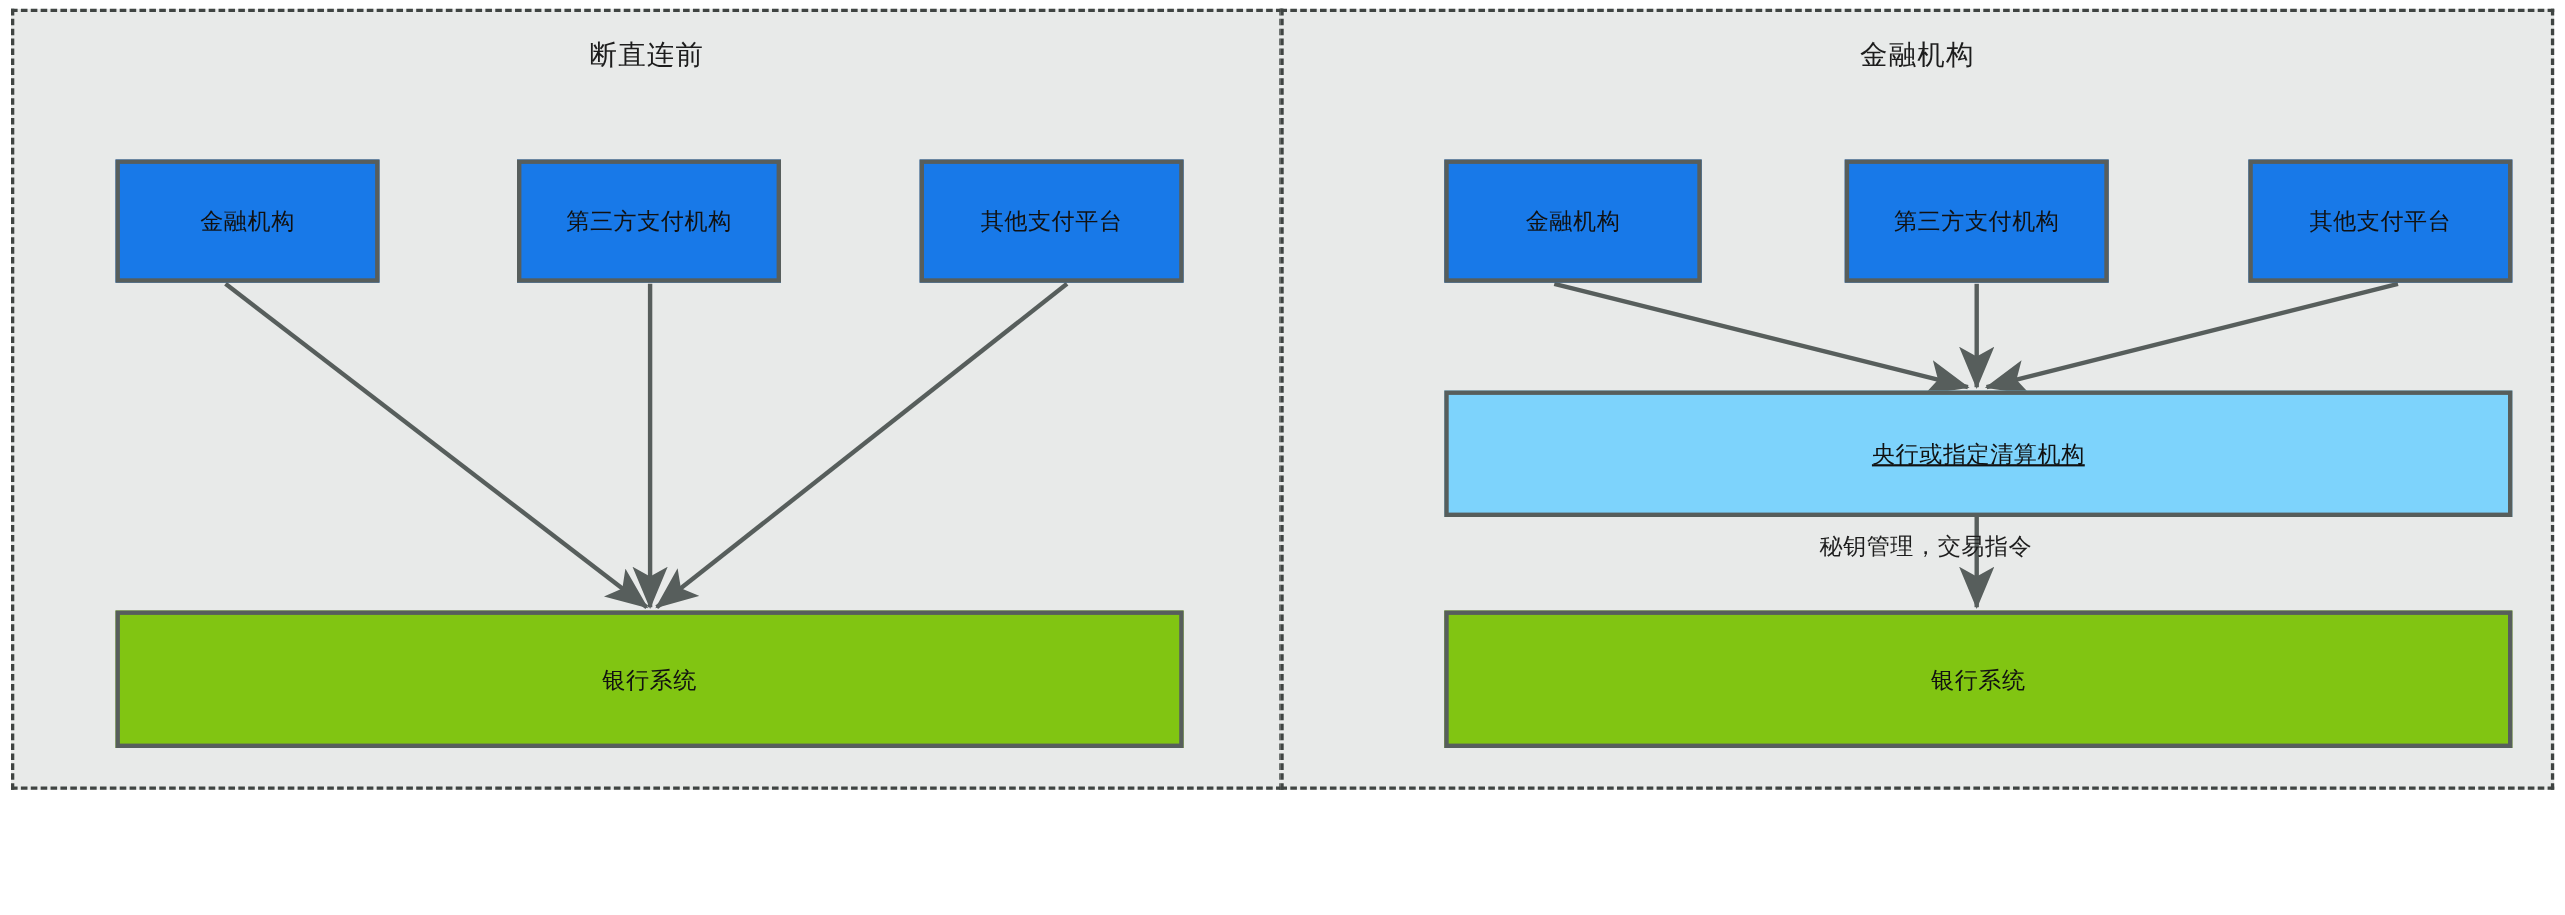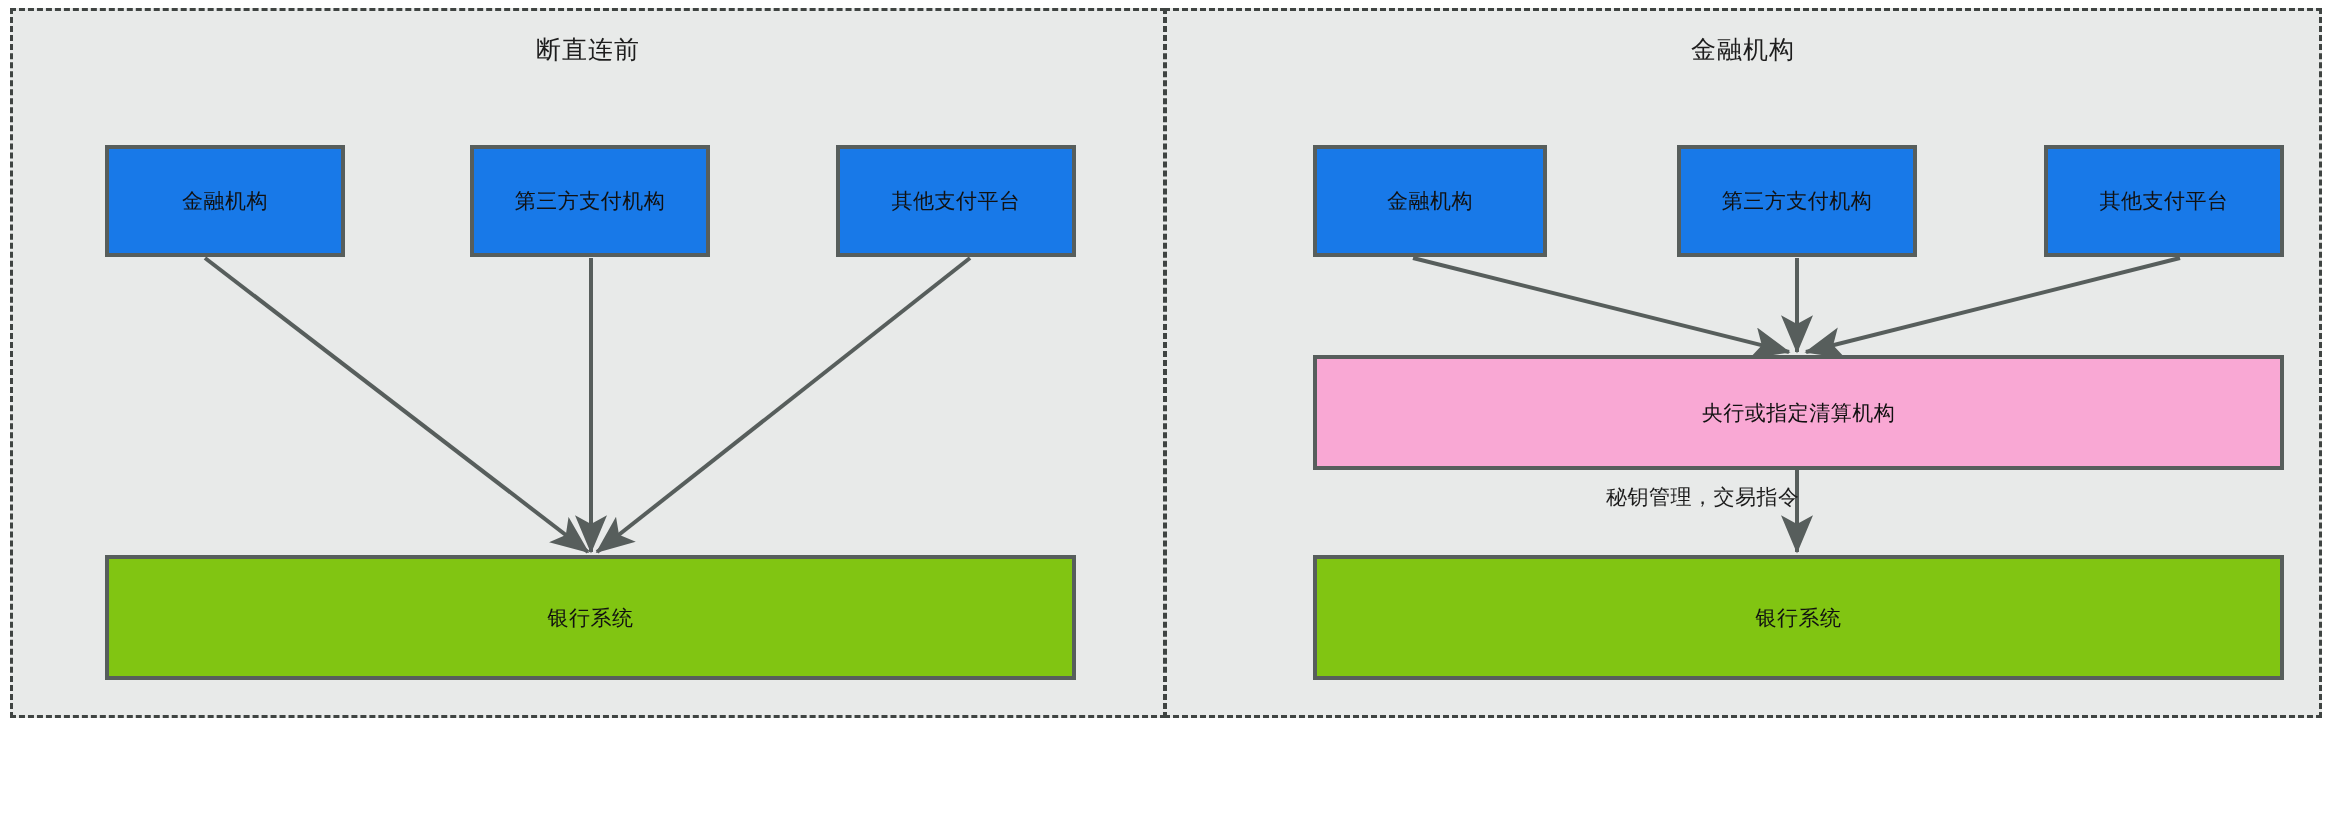--- a/index.html
+++ b/index.html
@@ -50,21 +50,21 @@
     border: 4px solid #575e5c;
     display: flex;
     align-items: center;
     justify-content: center;
     font-size: 21px;
     color: #111111;
     letter-spacing: 0.5px;
     white-space: nowrap;
   }
   .node.blue  { background: #1879e8; }
-  .node.teal  { background: #f9a8d4; }
+  .node.teal  { background: #7dd3fc; text-decoration: underline; }
   .node.green { background: #81c512; text-align: center; }
 
   
   #l-fin   { left: 105px; top: 145px; width: 240px; height: 112px; }
   #l-third { left: 470px; top: 145px; width: 240px; height: 112px; }
   #l-other { left: 836px; top: 145px; width: 240px; height: 112px; }
   #l-bank  { left: 105px; top: 555px; width: 971px; height: 125px; }
 
   
   #r-fin    { left: 1313px; top: 145px; width: 234px; height: 112px; }
@@ -83,21 +83,21 @@
   }
 
   
   .edge-label {
     position: absolute;
     font-size: 21px;
     color: #1d1d1d;
     white-space: nowrap;
     letter-spacing: 0.5px;
   }
-  #lbl-key { left: 1606px; top: 483px; }
+  #lbl-key { left: 1654px; top: 483px; }
 </style>
 </head>
 <body>
 
 <div id="canvas">
 
   <div class="panel" id="panel-before">
     <div class="panel-title">断直连前</div>
   </div>
 

